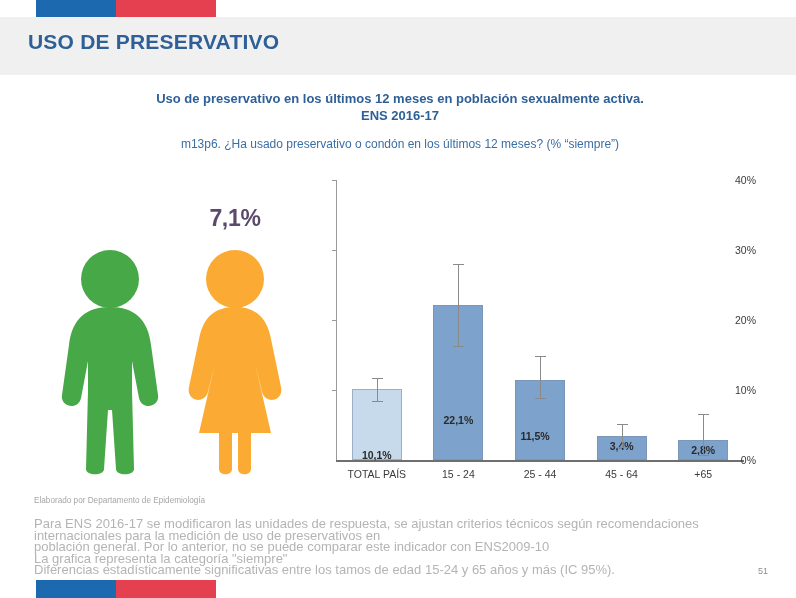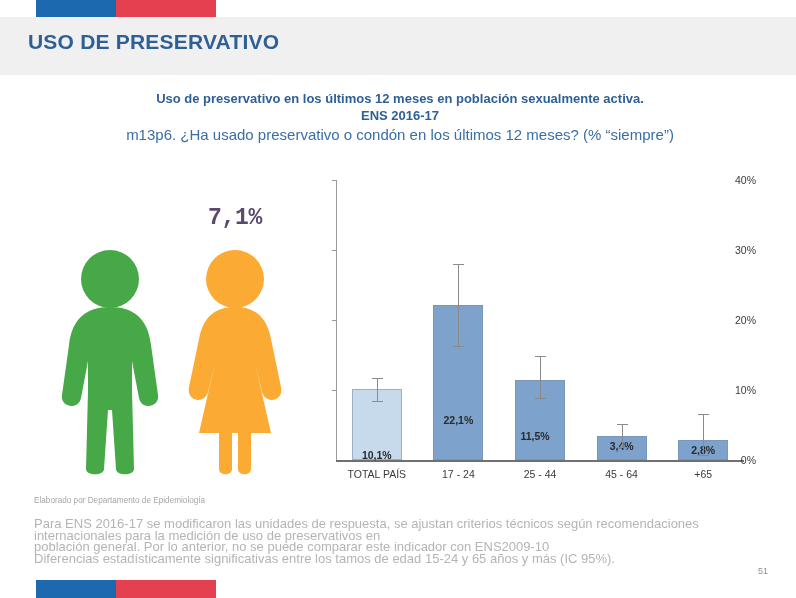--- a/index.html
+++ b/index.html
@@ -40,33 +40,33 @@
     text-align:left;padding-left:6px;box-sizing:border-box;
   }
 
   
   .chart-heading{
     position:absolute;left:60px;top:90px;width:680px;
     text-align:center;color:#2e5f96;
   }
   .ch-l1{font-size:13px;font-weight:bold;line-height:17px;}
   .ch-l2{font-size:13px;font-weight:bold;line-height:17px;}
-  .ch-l3{font-size:15px;line-height:19px;font-weight:normal;color:#3a6ea5;margin-top:1px;}
+  .ch-l3{font-size:12px;line-height:19px;font-weight:normal;color:#3a6ea5;margin-top:11px;}
 
   
   .people{position:absolute;left:30px;top:205px;width:265px;height:270px;}
   .person{position:absolute;top:40px;width:120px;height:230px;}
   .person-male{left:20px;}
   .person-female{left:145px;}
   .pct{
     position:absolute;top:0;width:120px;text-align:center;
     font-size:23px;font-weight:bold;color:#5b4a6d;letter-spacing:-.3px;
   }
   .pct-male{left:20px;}
-  .pct-female{left:145px;font-family:Liberation Mono, monospace;}
+  .pct-female{left:145px;}
 
   
   .chart{position:absolute;left:296px;top:170px;width:460px;height:310px;}
   .plot{position:absolute;left:40px;top:10px;width:408px;height:280px;}
   .axis-y-line{position:absolute;left:40px;top:10px;width:1px;height:280px;background:#9a9a9a;}
   .axis-x-line{position:absolute;left:40px;top:290px;width:408px;height:2px;background:#6f6f6f;}
   .ytick{
     position:absolute;right:0;width:38px;text-align:right;
     font-size:10.5px;color:#3a3a3a;transform:translateY(-6px);
   }
@@ -185,31 +185,32 @@
         <div class="errcap" style="left: 280.6px; top: 243.6px;"></div>
         <div class="errcap" style="left: 280.6px; top: 266.7px;"></div>
         <div class="bar" style="left: 342.2px; width: 50px; height: 19.6px; background: rgb(125, 162, 204);"></div>
         <div class="bar-label" style="left: 342.2px; width: 50px; top: 264.4px;">2,8%</div>
         <div class="errbar" style="left: 367.2px; top: 233.8px; height: 41.3px;"></div>
         <div class="errcap" style="left: 362.2px; top: 233.8px;"></div>
         <div class="errcap" style="left: 362.2px; top: 275.1px;"></div>
       </div>
     <div id="xcats">
         <div class="xcat" style="left: 40px; width: 81.6px;">TOTAL PAÍS</div>
-        <div class="xcat" style="left: 121.6px; width: 81.6px;">17 - 24</div>
+        <div class="xcat" style="left: 121.6px; width: 81.6px;">15 - 24</div>
         <div class="xcat" style="left: 203.2px; width: 81.6px;">25 - 44</div>
         <div class="xcat" style="left: 284.8px; width: 81.6px;">45 - 64</div>
         <div class="xcat" style="left: 366.4px; width: 81.6px;">+65</div>
       </div>
   </div>
 
   <div class="foot1">Elaborado por Departamento de Epidemiología</div>
   <div class="foot2">
     <p>Para ENS 2016-17 se modificaron las unidades de respuesta, se ajustan criterios técnicos según recomendaciones internacionales para la medición de uso de preservativos en</p>
     <p>población general. Por lo anterior, no se puede comparar este indicador con ENS2009-10</p>
+    <p>La grafica representa la categoría "siempre"</p>
     <p>Diferencias estadísticamente significativas entre los tamos de edad 15-24 y 65 años y más (IC 95%).</p>
   </div>
 
   <div class="botbars">
     <div class="seg seg-blue"></div>
     <div class="seg seg-red"></div>
   </div>
 
   <div class="pagenum">51</div>
 </div>

